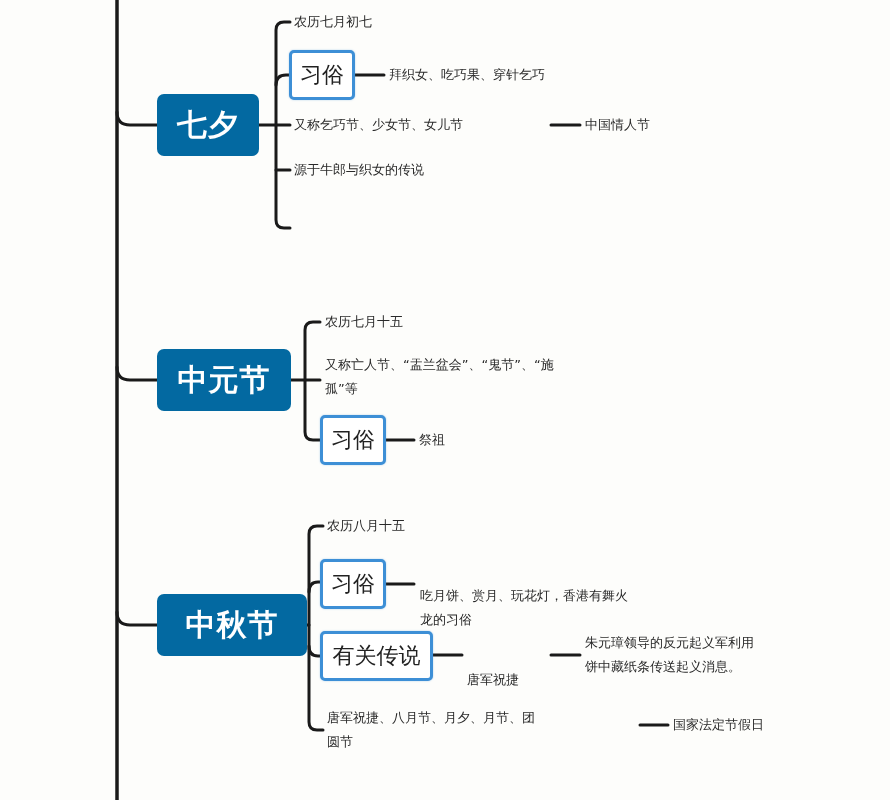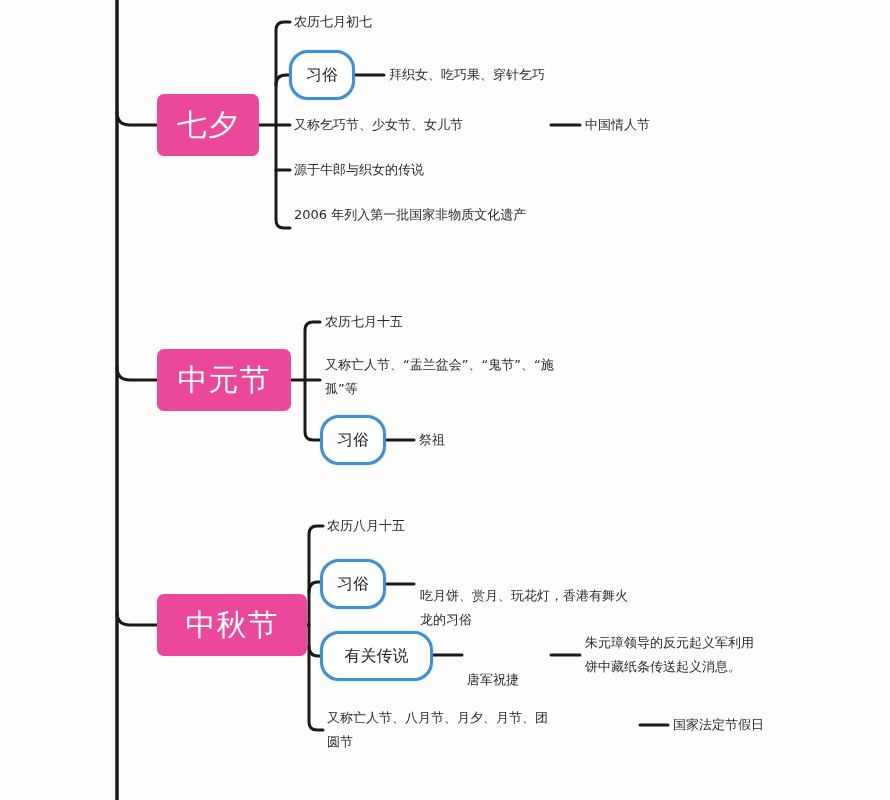--- a/index.html
+++ b/index.html
@@ -4,28 +4,28 @@
 <style>
   html, body { margin: 0; padding: 0; }
   body {
     width: 890px; height: 800px; position: relative; overflow: hidden;
     background: #fdfdfb;
     font-family: "DejaVu Sans", "Liberation Sans", sans-serif;
     color: #222;
   }
   svg.lines { position: absolute; left: 0; top: 0; }
   .main-node {
-    position: absolute; background: #ec4899; color: #fff;
-    border-radius: 7px; font-weight: normal; font-size: 30px;
+    position: absolute; background: #0369a1; color: #fff;
+    border-radius: 7px; font-weight: bold; font-size: 30px;
     display: flex; align-items: center; justify-content: center;
     letter-spacing: 1px;
   }
   .sub-node {
     position: absolute; background: #fff; border: 3px solid #3d8fd6;
-    border-radius: 19px; box-sizing: border-box; font-size: 16px; color: #222;
+    border-radius: 5px; box-sizing: border-box; font-size: 22px; color: #222;
     display: flex; align-items: center; justify-content: center;
     box-shadow: 0 0 2px rgba(61,143,214,0.4);
   }
   .leaf {
     position: absolute; font-size: 13px; line-height: 24px; color: #2a2a2a;
     white-space: nowrap;
   }
 </style>
 </head>
 <body>
@@ -82,21 +82,20 @@
   <span>习俗</span>
 </div>
 <div class="leaf" style="left:389px; top:63px;">拜织女、吃巧果、穿针乞巧</div>
 
 <div class="leaf" style="left:294px; top:113px;">又称乞巧节、少女节、女儿节</div>
 <div class="leaf" style="left:585px; top:113px;">中国情人节</div>
 
 <div class="leaf" style="left:294px; top:158px;">源于牛郎与织女的传说</div>
 
 <div class="leaf" style="left:294px; top:203px;">
-  <div>2006 年列入第一批国家非物质文化遗产</div>
 </div>
 
 <div class="main-node" style="left:157px; top:349px; width:134px; height:62px;">
   <span>中元节</span>
 </div>
 
 <div class="leaf" style="left:325px; top:310px;">农历七月十五</div>
 
 <div class="leaf" style="left:325px; top:353px;">
   <div>又称亡人节、“盂兰盆会”、“鬼节”、“施</div>
@@ -125,16 +124,16 @@
 <div class="sub-node" style="left:320px; top:631px; width:113px; height:50px;">
   <span>有关传说</span>
 </div>
 <div class="leaf" style="left:467px; top:668px;font-family:Liberation Serif, serif;">唐军祝捷</div>
 <div class="leaf" style="left:585px; top:631px;">
   <div>朱元璋领导的反元起义军利用</div>
   <div>饼中藏纸条传送起义消息。</div>
 </div>
 
 <div class="leaf" style="left:327px; top:706px;">
-  <div>又称亡人节、八月节、月夕、月节、团</div>
+  <div>唐军祝捷、八月节、月夕、月节、团</div>
   <div>圆节</div>
 </div>
 <div class="leaf" style="left:673px; top:713px;">国家法定节假日</div>
 
 </body></html>

